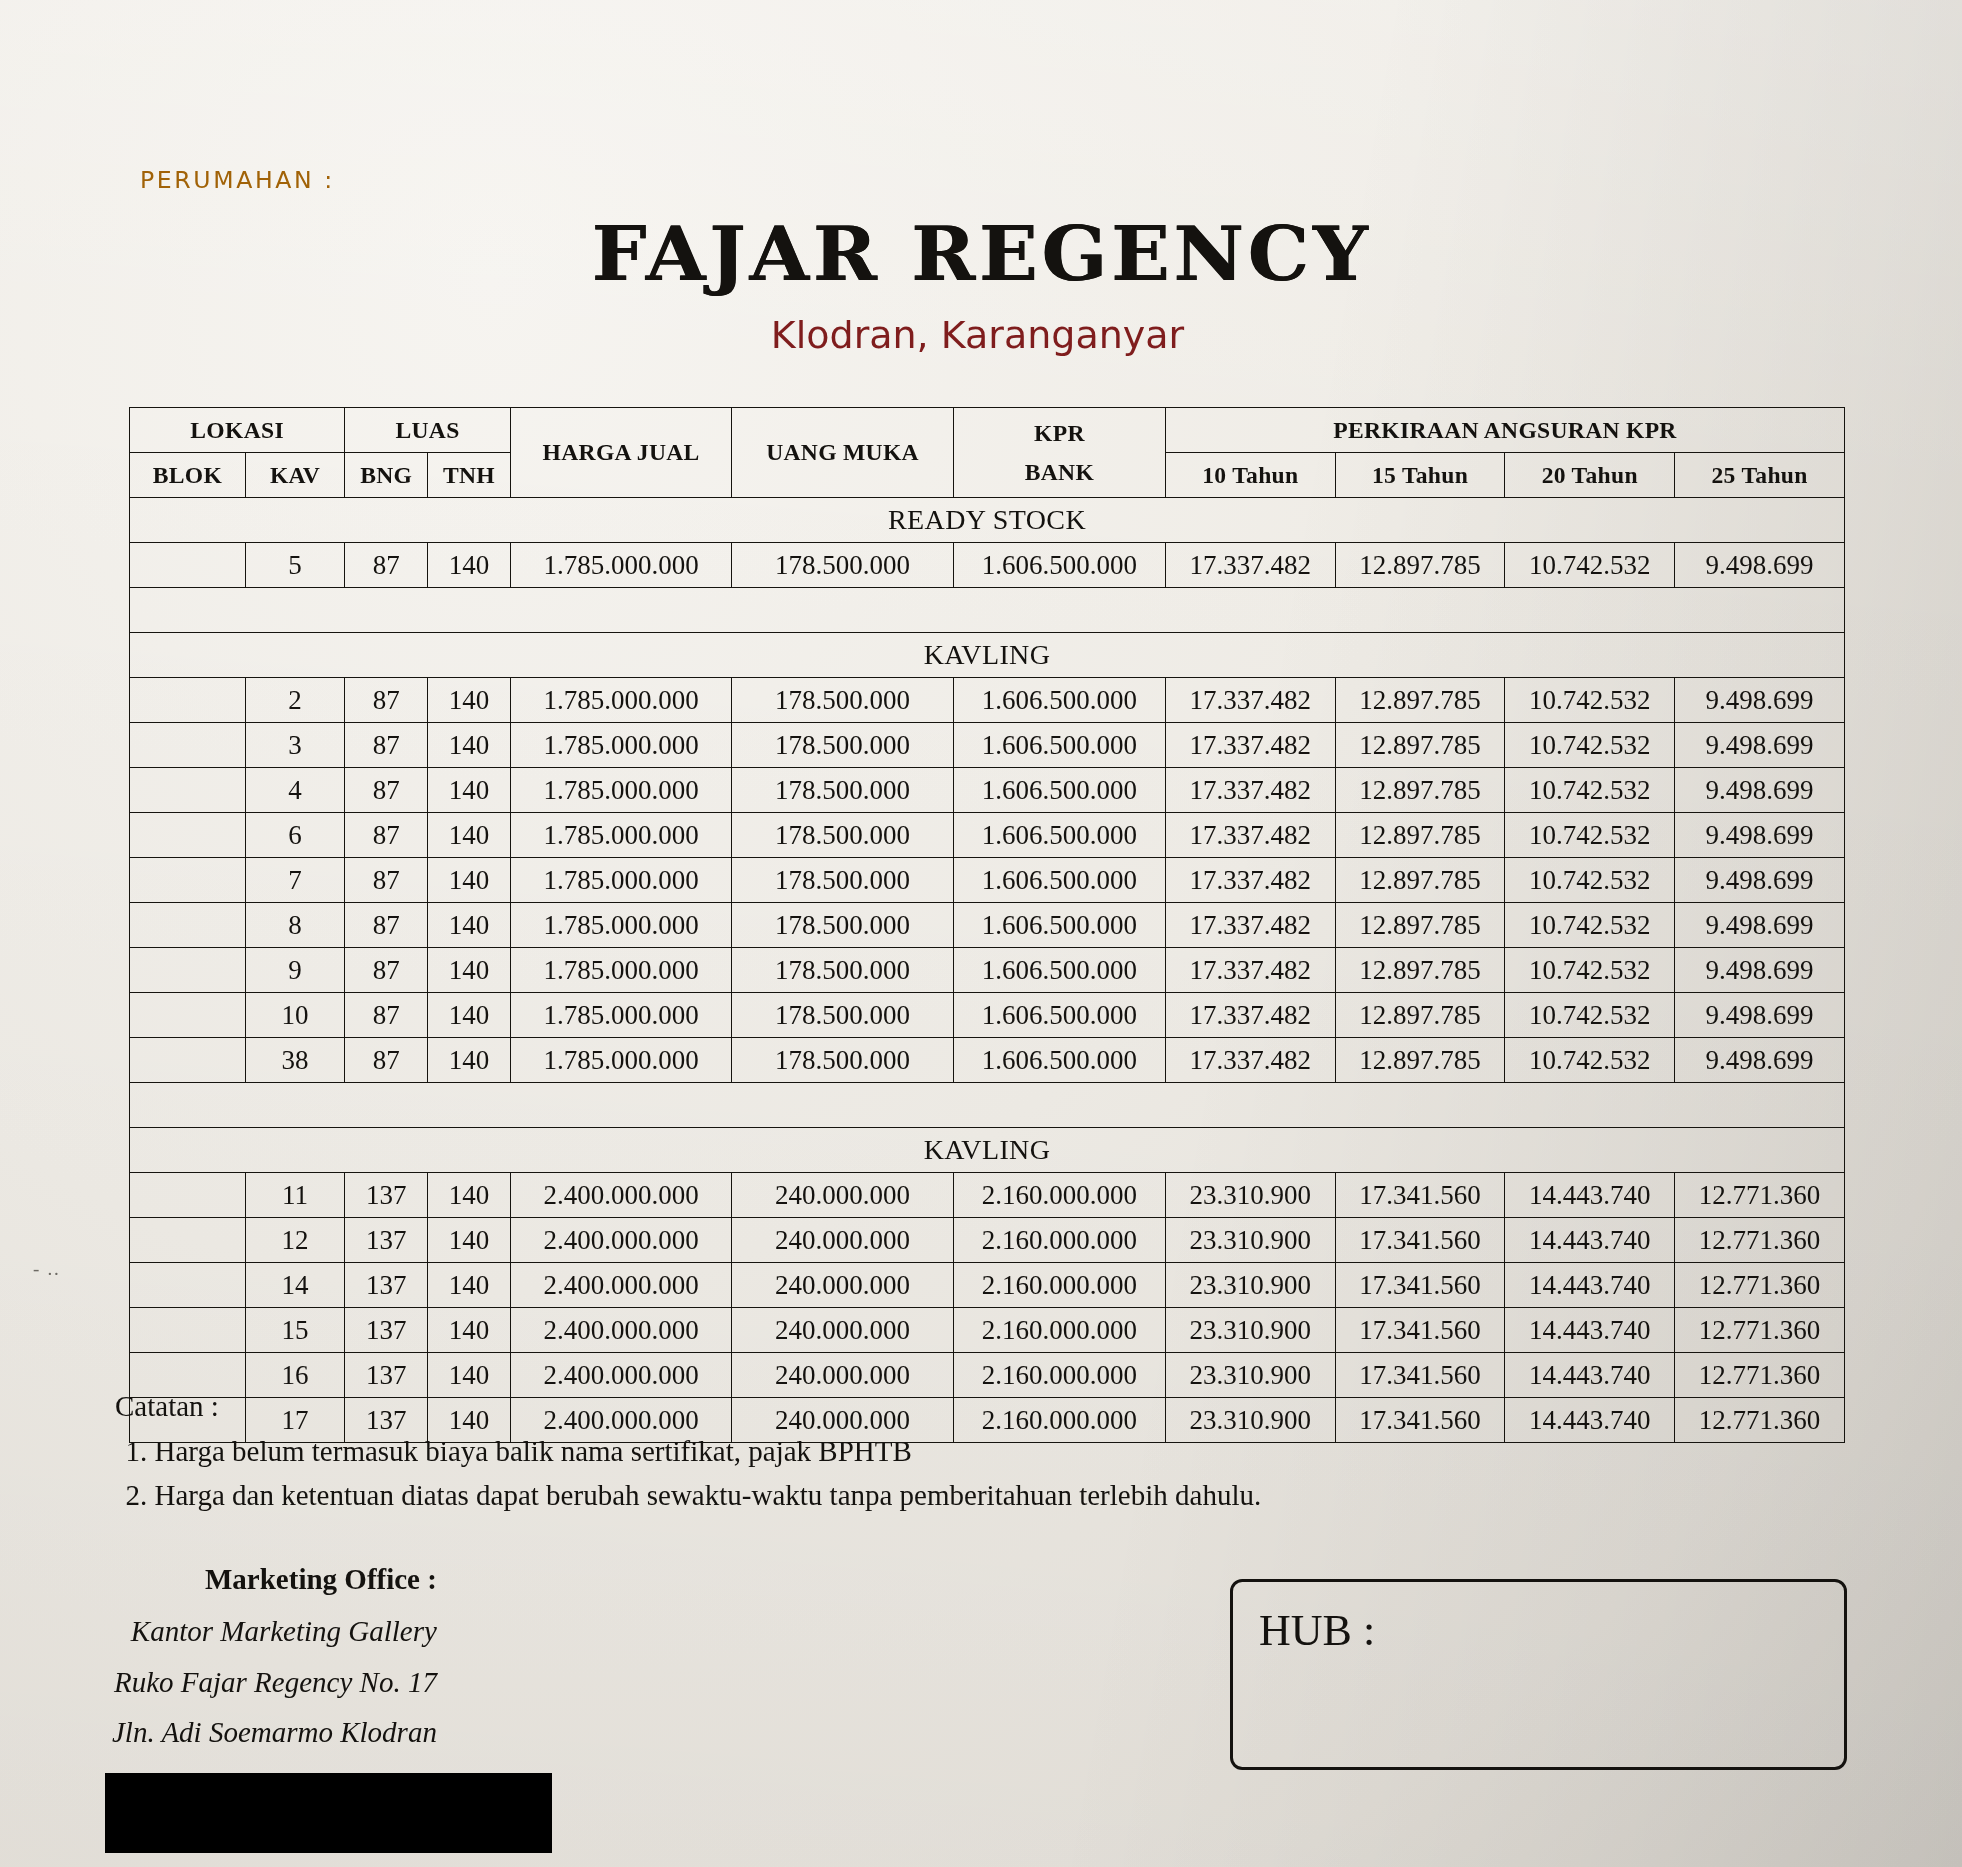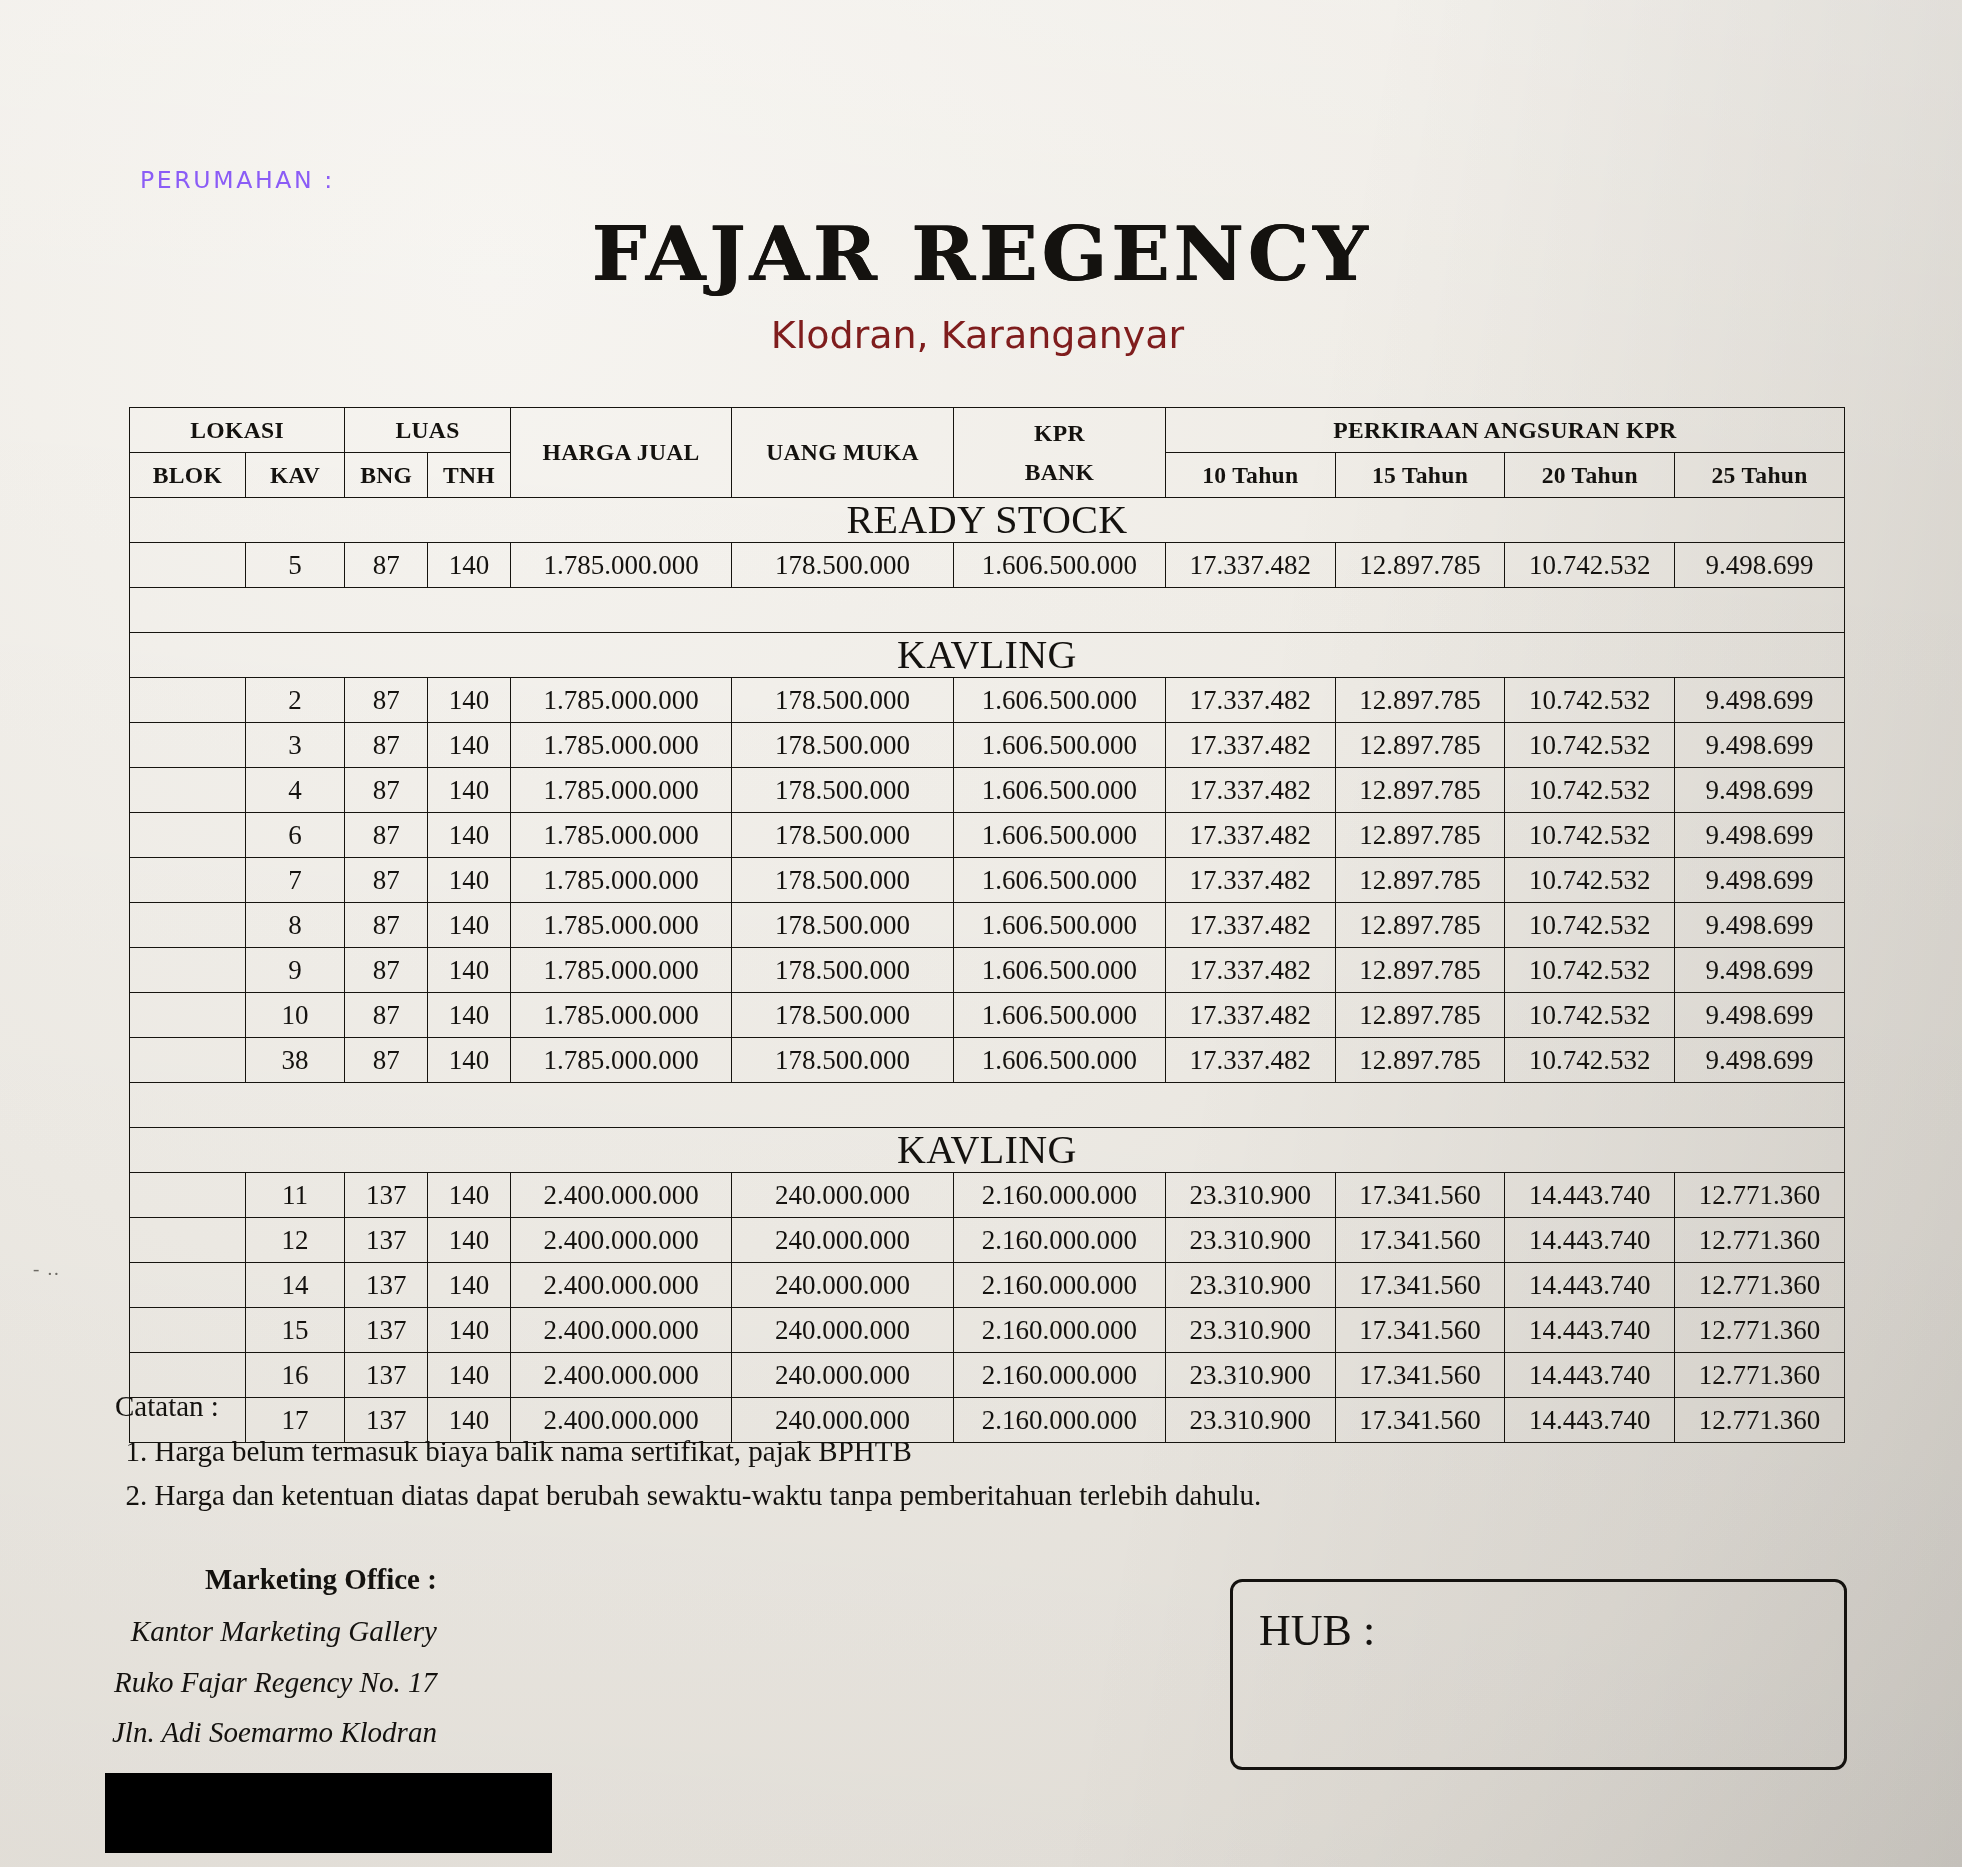--- a/index.html
+++ b/index.html
@@ -38,21 +38,21 @@
     height: 1867px;
   }
 
   .perumahan {
     position: absolute;
     left: 140px;
     top: 166px;
     font-family: "DejaVu Sans", sans-serif;
     font-size: 23.6px;
     letter-spacing: 2.6px;
-    color: #8b5cf6;
+    color: #a16207;
   }
 
   .title {
     position: absolute;
     left: 0; right: 0;
     top: 210px;
     text-align: center;
     font-family: "DejaVu Serif", serif;
     font-weight: bold;
     font-size: 75px;
@@ -113,21 +113,21 @@
   td.small-c {
     font-size: 27px;
   }
   td.blok { }
   .section-row td {
     border-left: none;
     border-right: none;
     border-top: none;
     border-bottom: none;
     text-align: left;
-    font-size: 40px;
+    font-size: 28px;
     height: 49px;
     padding-left: 8.7px;
     letter-spacing: 0.4px;
   }
   .spacer-row td {
     border: none;
     height: 8.7px;
   }
   col.c-blok   { width: 112px; }
   col.c-kav    { width: 96px; }

